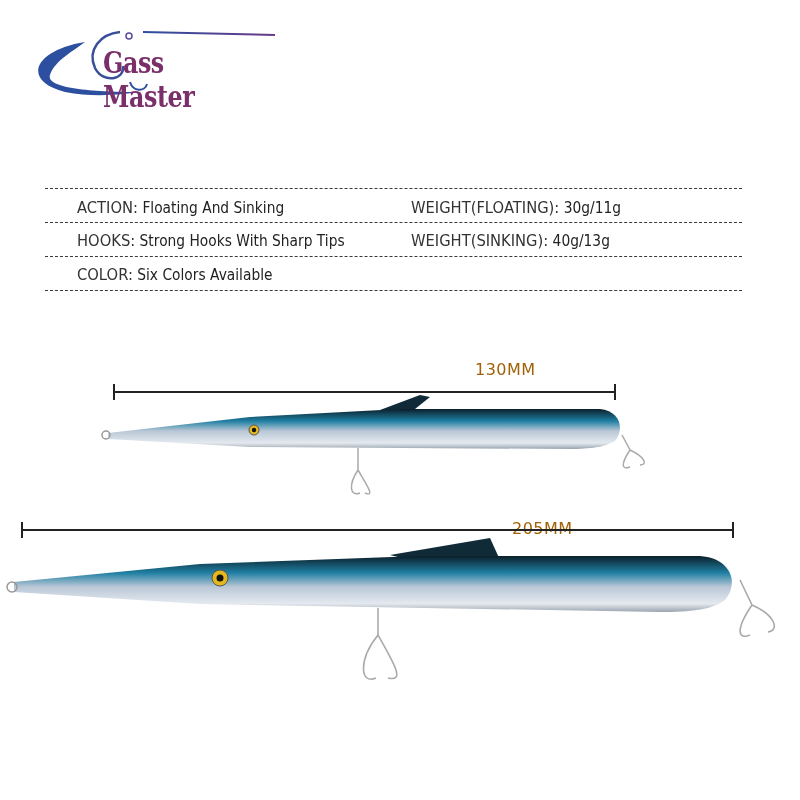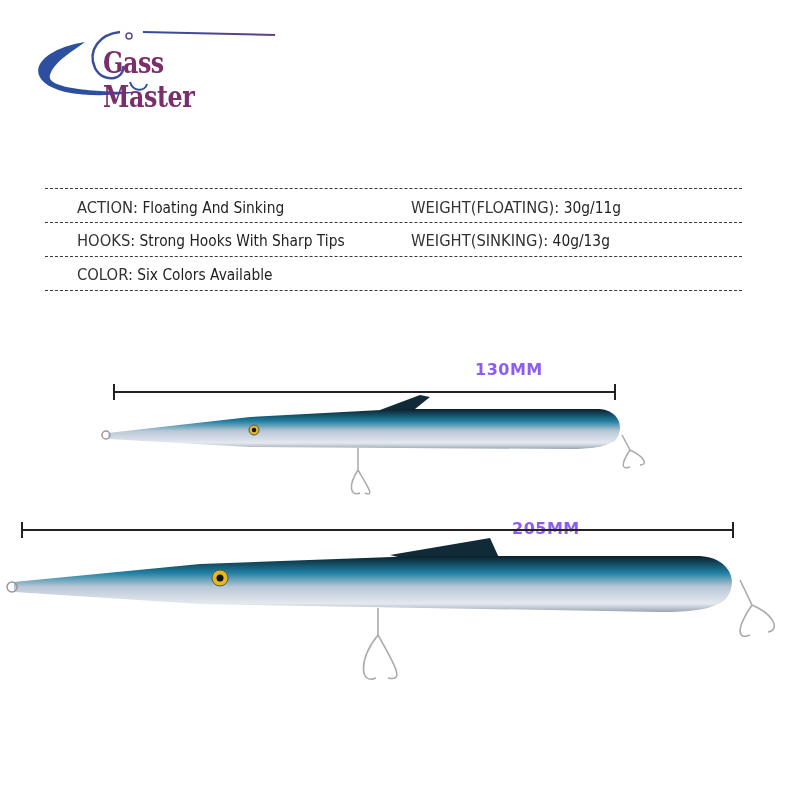--- a/index.html
+++ b/index.html
@@ -5,21 +5,21 @@
   html,body{margin:0;padding:0;background:#fff;}
   body{width:800px;height:800px;position:relative;overflow:hidden;font-family:"DejaVu Sans",sans-serif;}
   .logo{position:absolute;left:25px;top:20px;width:260px;height:80px;text-decoration:underline;}
   .logo-text{position:absolute;left:78px;top:26px;font-family:"DejaVu Serif",serif;font-weight:bold;font-size:29px;color:#7a2f6a;letter-spacing:-0.5px;transform:scaleX(0.82);transform-origin:left center;}
   .dash{position:absolute;left:45px;width:697px;height:0;border-top:1.5px dashed #3a3a3a;}
   .spec{position:absolute;font-size:15px;color:#222;white-space:nowrap;transform:scaleX(0.92);transform-origin:left center;}
   .spec .lbl{color:#333;font-size:16px;}
   .measure{position:absolute;height:2px;background:#222;}
   .measure:before,.measure:after{content:"";position:absolute;top:-7px;width:2px;height:16px;background:#222;}
   .measure:before{left:0}.measure:after{right:0}
-  .mlabel{position:absolute;font-weight:bold;font-size:16px;color:#8b5cf6;letter-spacing:0.5px;}
+  .mlabel{position:absolute;font-weight:normal;font-size:16px;color:#a16207;letter-spacing:0.5px;}
   svg.lure{position:absolute;overflow:visible;}
 </style>
 </head>
 <body>
 
 <div class="logo">
   <svg width="260" height="80">
     <defs>
       <linearGradient id="sw" x1="0" x2="1">
           <stop offset="0" stop-color="#2d4fa0"></stop>

